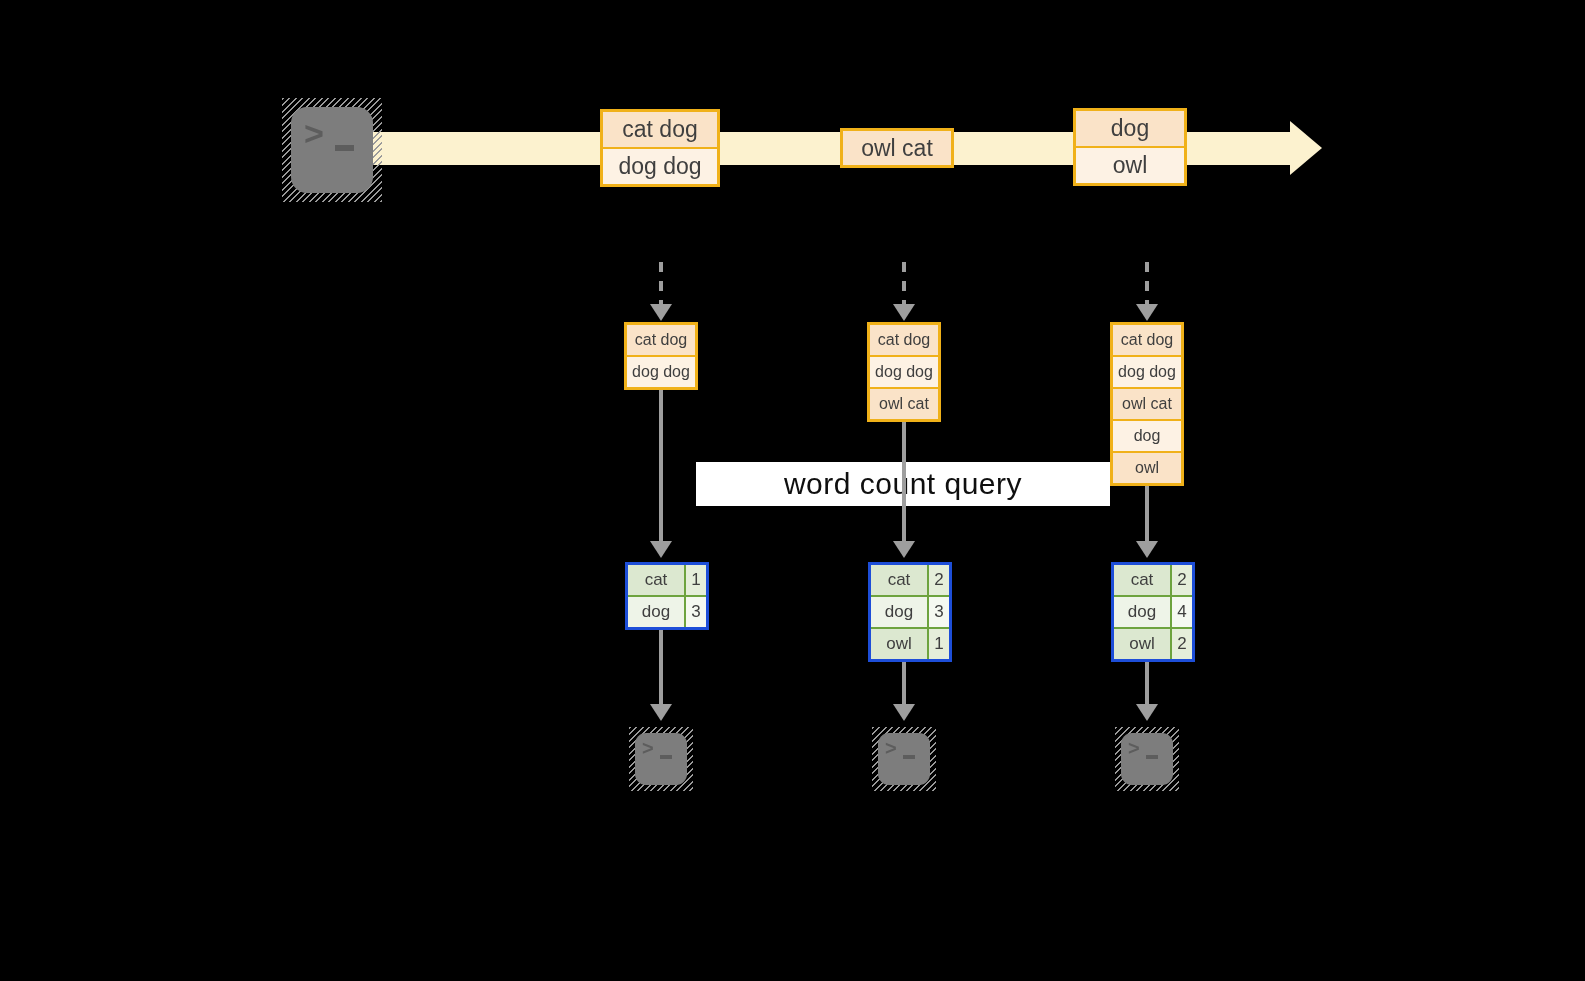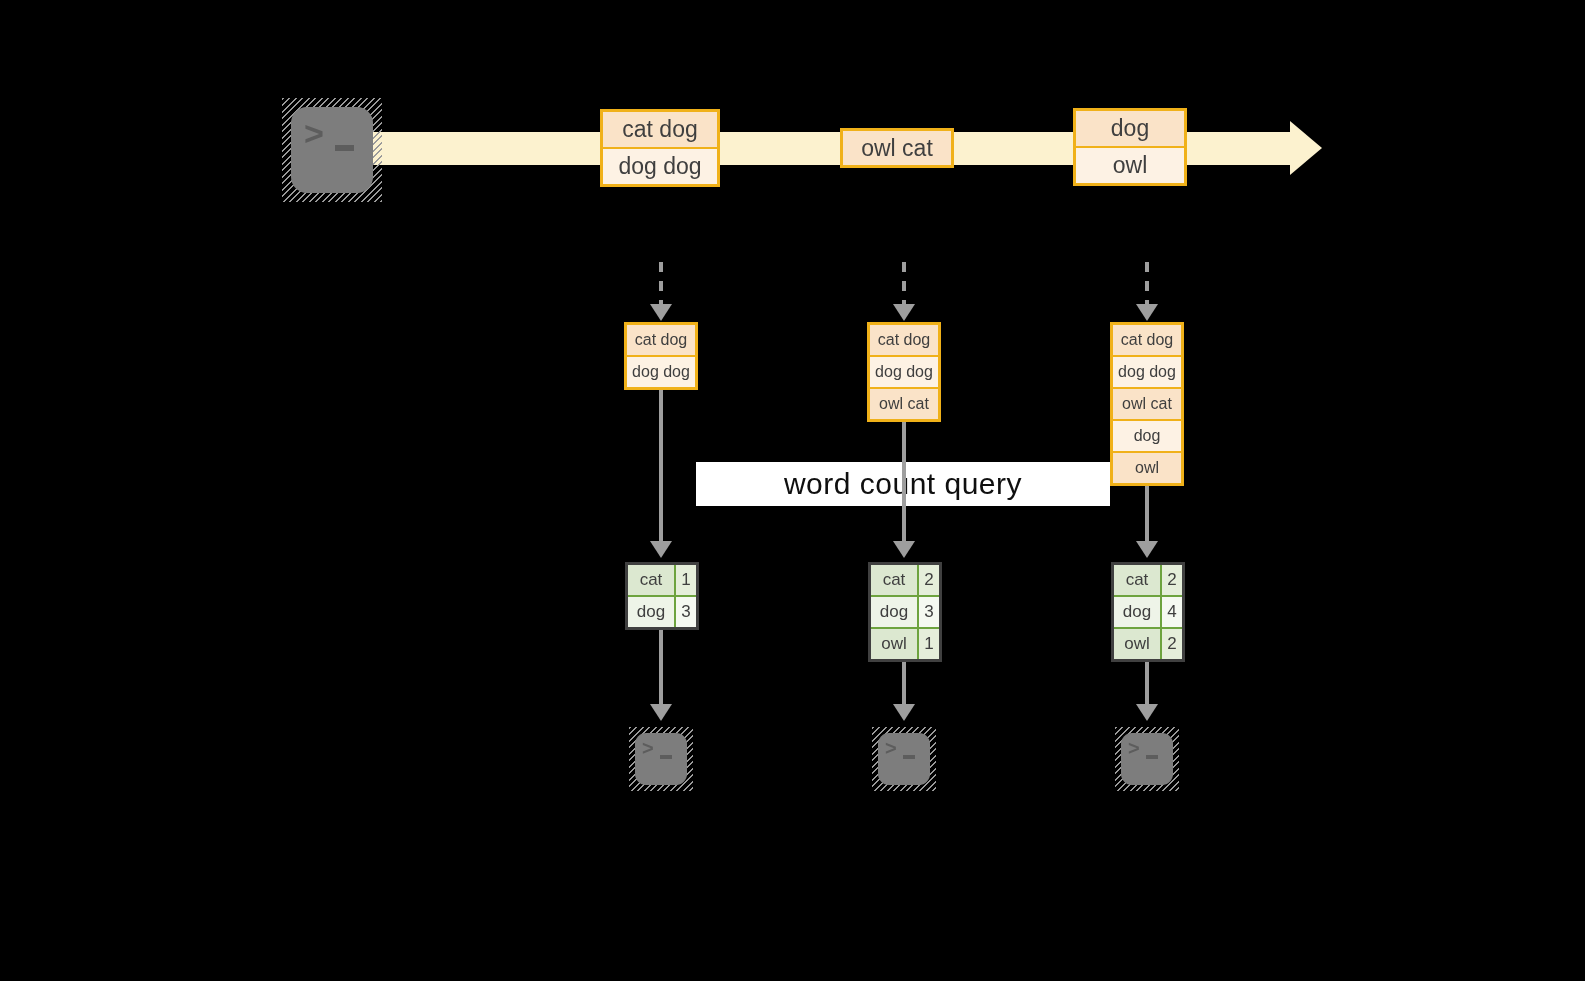--- a/index.html
+++ b/index.html
@@ -44,21 +44,21 @@
   .solid-shaft{position:absolute;width:4px;background:#9e9e9e;z-index:2;}
   .head-down{position:absolute;width:0;height:0;z-index:2;
     border-left:11px solid transparent;border-right:11px solid transparent;border-top:17px solid #9e9e9e;}
   
   .banner{
     position:absolute;left:696px;top:462px;width:414px;height:44px;z-index:1;
     background:#ffffff;color:#0f0f0f;font-size:30px;font-weight:300;
     display:flex;align-items:center;justify-content:center;letter-spacing:0.5px;
   }
   
-  .gtable{position:absolute;z-index:3;border:3px solid #404040;box-sizing:border-box;background:#6da33e;width:74px;}
+  .gtable{position:absolute;z-index:3;border:3px solid #1d4ed8;box-sizing:border-box;background:#6da33e;width:84px;}
   .grow{display:flex;height:30px;font-size:17px;}
   .grow + .grow{margin-top:2px;}
   .gword{flex:1;display:flex;align-items:center;justify-content:center;}
   .gcount{width:20px;margin-left:2px;display:flex;align-items:center;justify-content:center;}
   .grow.dark .gword{background:#dce8d0;}
   .grow.dark .gcount{background:#e5eeda;}
   .grow.light .gword{background:#eef4e8;}
   .grow.light .gcount{background:#f5f9f1;}
 </style>
 </head>

